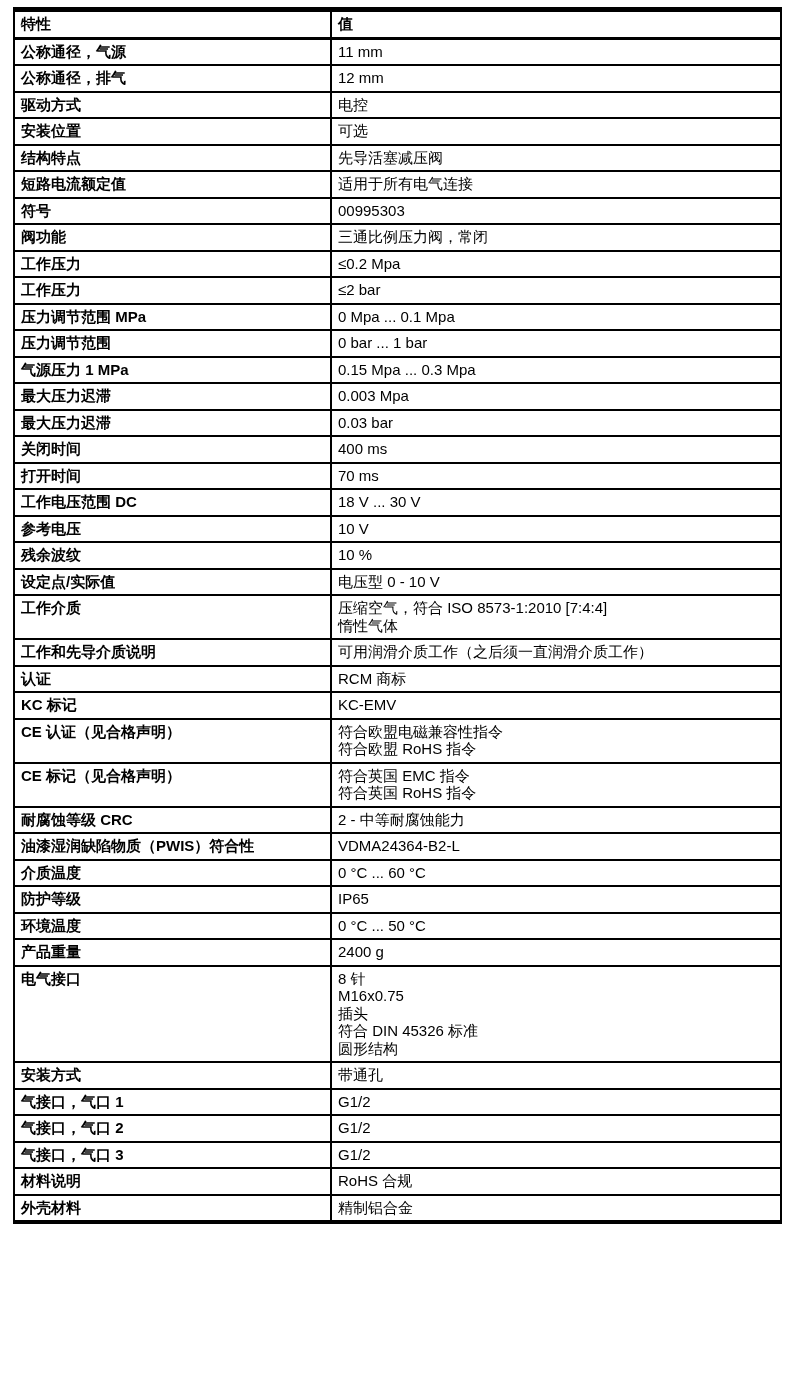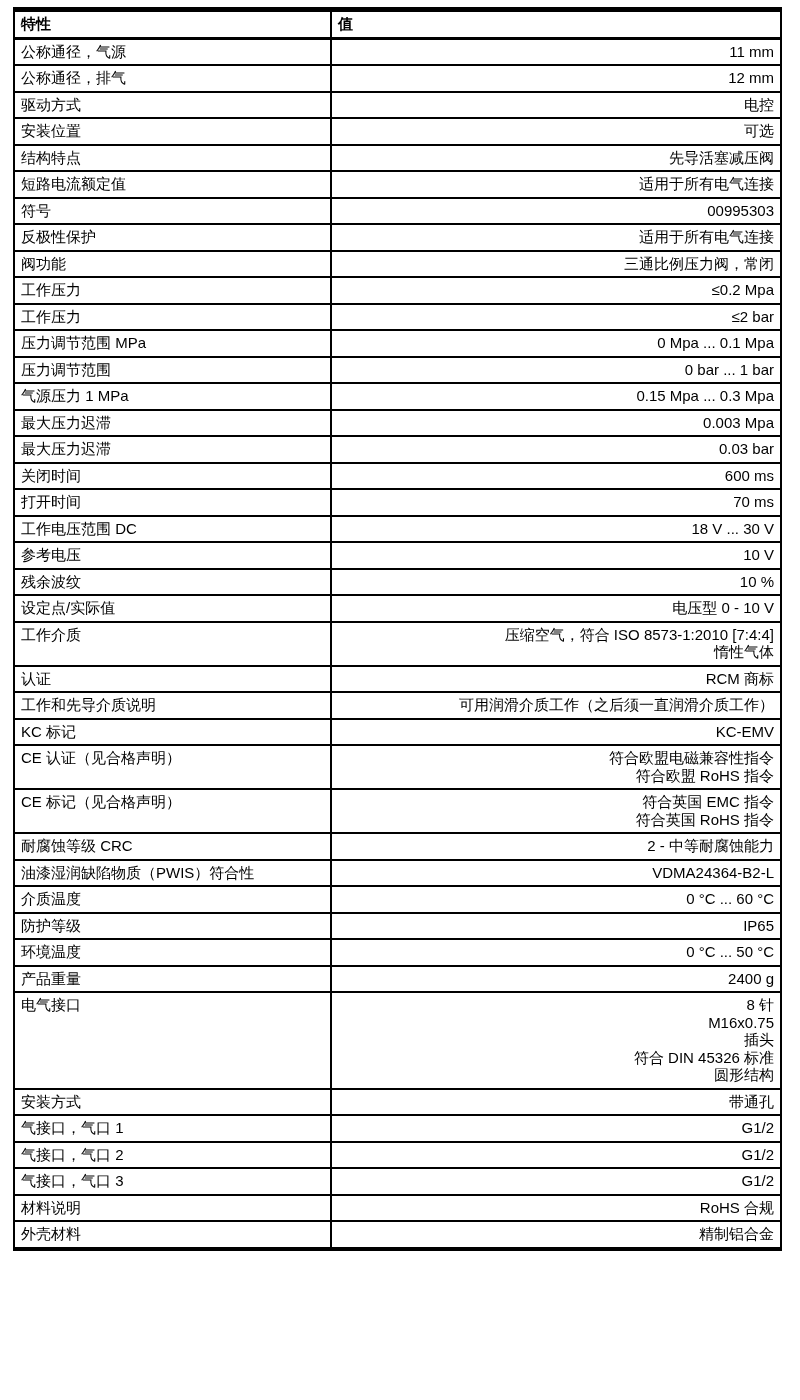--- a/index.html
+++ b/index.html
@@ -38,26 +38,25 @@
     overflow: hidden;
   }
   .spec-table thead th {
     border-bottom: 3px solid #000000;
     font-weight: bold;
   }
   .col-label {
     width: 303px;
   }
   td.label-cell {
-    font-weight: normal;
+    font-weight: bold;
   }
   td.value-cell {
     font-weight: normal;
     white-space: pre-line;
-    text-align: right;
   }
 </style>
 </head>
 <body>
 
 <table class="spec-table">
   <thead>
     <tr>
       <th class="col-label">特性</th>
       <th class="col-value">值</th>
@@ -86,24 +85,20 @@
       </tr>
       <tr>
         <td class="label-cell col-label">短路电流额定值</td>
         <td class="value-cell">适用于所有电气连接</td>
       </tr>
       <tr>
         <td class="label-cell col-label">符号</td>
         <td class="value-cell">00995303</td>
       </tr>
       <tr>
-        <td class="label-cell col-label">反极性保护</td>
-        <td class="value-cell">适用于所有电气连接</td>
-      </tr>
-      <tr>
         <td class="label-cell col-label">阀功能</td>
         <td class="value-cell">三通比例压力阀，常闭</td>
       </tr>
       <tr>
         <td class="label-cell col-label">工作压力</td>
         <td class="value-cell">≤0.2 Mpa</td>
       </tr>
       <tr>
         <td class="label-cell col-label">工作压力</td>
         <td class="value-cell">≤2 bar</td>
@@ -123,21 +118,21 @@
       <tr>
         <td class="label-cell col-label">最大压力迟滞</td>
         <td class="value-cell">0.003 Mpa</td>
       </tr>
       <tr>
         <td class="label-cell col-label">最大压力迟滞</td>
         <td class="value-cell">0.03 bar</td>
       </tr>
       <tr>
         <td class="label-cell col-label">关闭时间</td>
-        <td class="value-cell">600 ms</td>
+        <td class="value-cell">400 ms</td>
       </tr>
       <tr>
         <td class="label-cell col-label">打开时间</td>
         <td class="value-cell">70 ms</td>
       </tr>
       <tr>
         <td class="label-cell col-label">工作电压范围 DC</td>
         <td class="value-cell">18 V ... 30 V</td>
       </tr>
       <tr>
@@ -151,26 +146,26 @@
       <tr>
         <td class="label-cell col-label">设定点/实际值</td>
         <td class="value-cell">电压型 0 - 10 V</td>
       </tr>
       <tr>
         <td class="label-cell col-label">工作介质</td>
         <td class="value-cell">压缩空气，符合 ISO 8573-1:2010 [7:4:4]
 惰性气体</td>
       </tr>
       <tr>
+        <td class="label-cell col-label">工作和先导介质说明</td>
+        <td class="value-cell">可用润滑介质工作（之后须一直润滑介质工作）</td>
+      </tr>
+      <tr>
         <td class="label-cell col-label">认证</td>
         <td class="value-cell">RCM 商标</td>
-      </tr>
-      <tr>
-        <td class="label-cell col-label">工作和先导介质说明</td>
-        <td class="value-cell">可用润滑介质工作（之后须一直润滑介质工作）</td>
       </tr>
       <tr>
         <td class="label-cell col-label">KC 标记</td>
         <td class="value-cell">KC-EMV</td>
       </tr>
       <tr>
         <td class="label-cell col-label">CE 认证（见合格声明）</td>
         <td class="value-cell">符合欧盟电磁兼容性指令
 符合欧盟 RoHS 指令</td>
       </tr>

